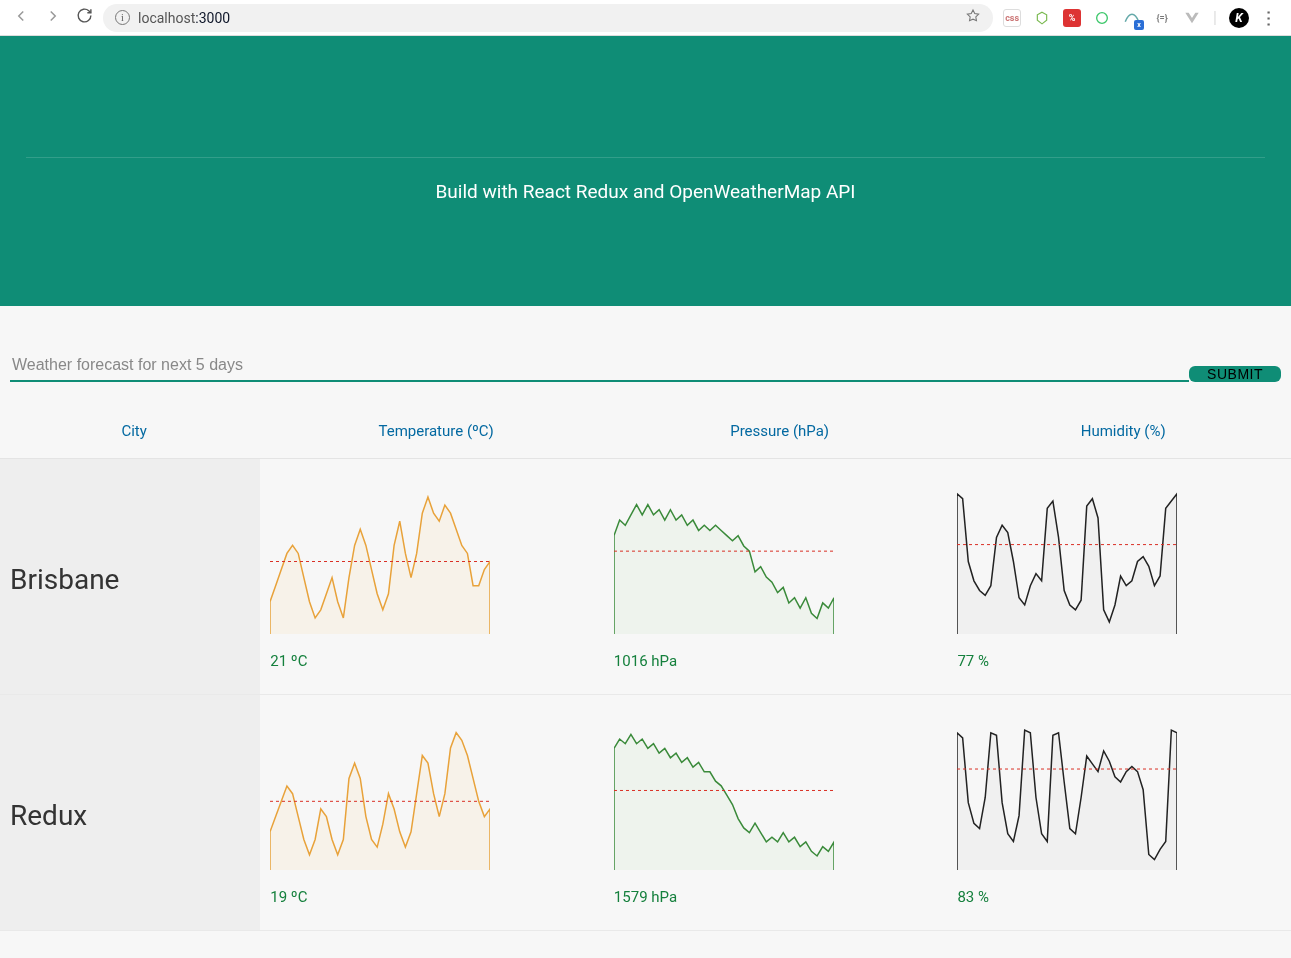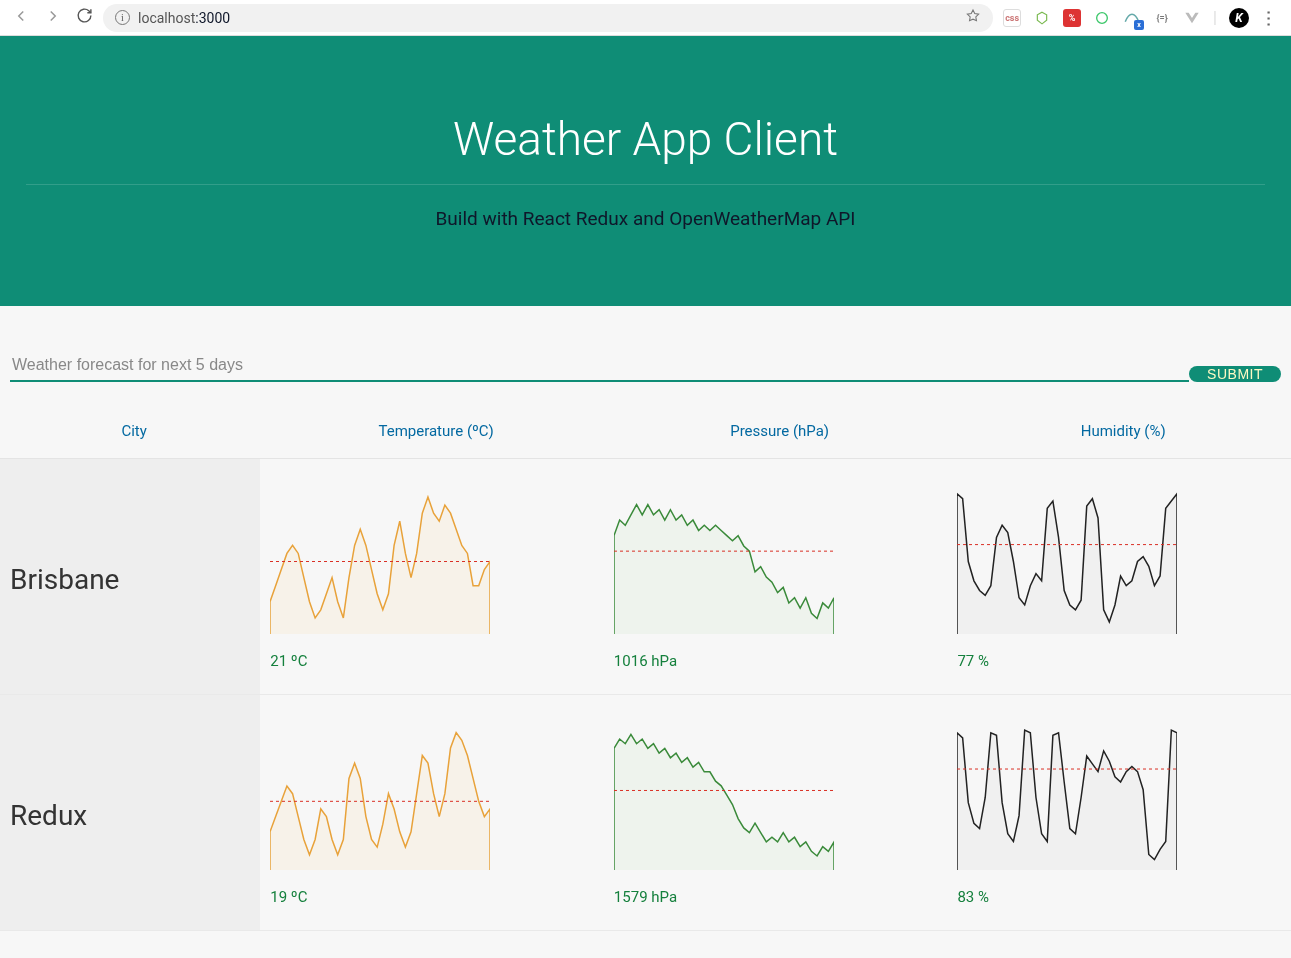--- a/index.html
+++ b/index.html
@@ -60,21 +60,21 @@
   font-size: 46px;
   font-weight: 300;
 }
 .hero hr {
   width: 96%;
   border: none;
   border-top: 1px solid rgba(255,255,255,.15);
   margin: 18px 0 22px 0;
 }
 .hero p {
-  color: #0f172a;
+  color: #ffffff;
   font-size: 19px;
 }
 
 .search-row {
   display: flex;
   align-items: flex-end;
   margin: 44px 10px 0 10px;
 }
 .search-row input {
   flex: 1;
@@ -82,26 +82,26 @@
   border-bottom: 2px solid #0f8d76;
   background: transparent;
   font-size: 16px;
   padding: 6px 2px;
   color: #333;
   outline: none;
 }
 .search-row input::placeholder { color: #888; }
 .btn-submit {
   background: #0f8d76;
-  color: #fef9c3;
+  color: #000000;
   border: none;
   font-size: 14px;
   letter-spacing: .5px;
   padding: 0 18px;
-  border-radius: 11px;
+  border-radius: 6px;
   cursor: pointer;
 }
 
 .tbl { width: 100%; margin-top: 30px; border-collapse: collapse; }
 .tbl th {
   font-weight: 400;
   color: #0369a1;
   font-size: 15px;
   padding: 10px 0 18px 8px;
   border-bottom: 1px solid #e4e4e4;
@@ -178,21 +178,20 @@
           <path d="M2 2l10 16L22 2h-5l-5 8-5-8z" fill="#bbb"></path>
         </svg>
     </span>
     <span style="color:#ddd">|</span>
     <span class="ext" style="background:#000;border-radius:50%;color:#fff;font-style:italic;width:20px;height:20px;font-size:12px">K</span>
     <span class="dots">⋯</span>
   </div>
 </div>
 
 <div class="hero">
-  <h1>Weather App Client</h1>
   <hr>
   <p>Build with React Redux and OpenWeatherMap API</p>
 </div>
 
 <div class="search-row">
   <input type="text" placeholder="Weather forecast for next 5 days" style="">
   <button class="btn-submit">SUBMIT</button>
 </div>
 
 <table class="tbl">

